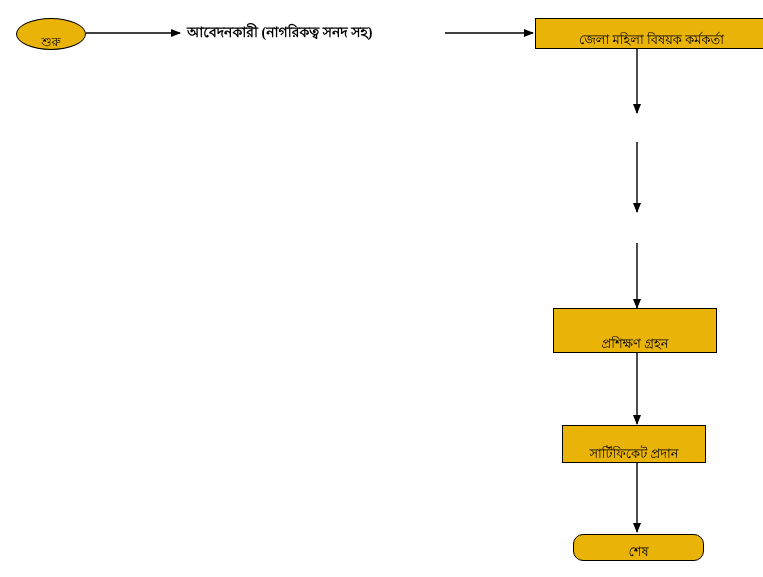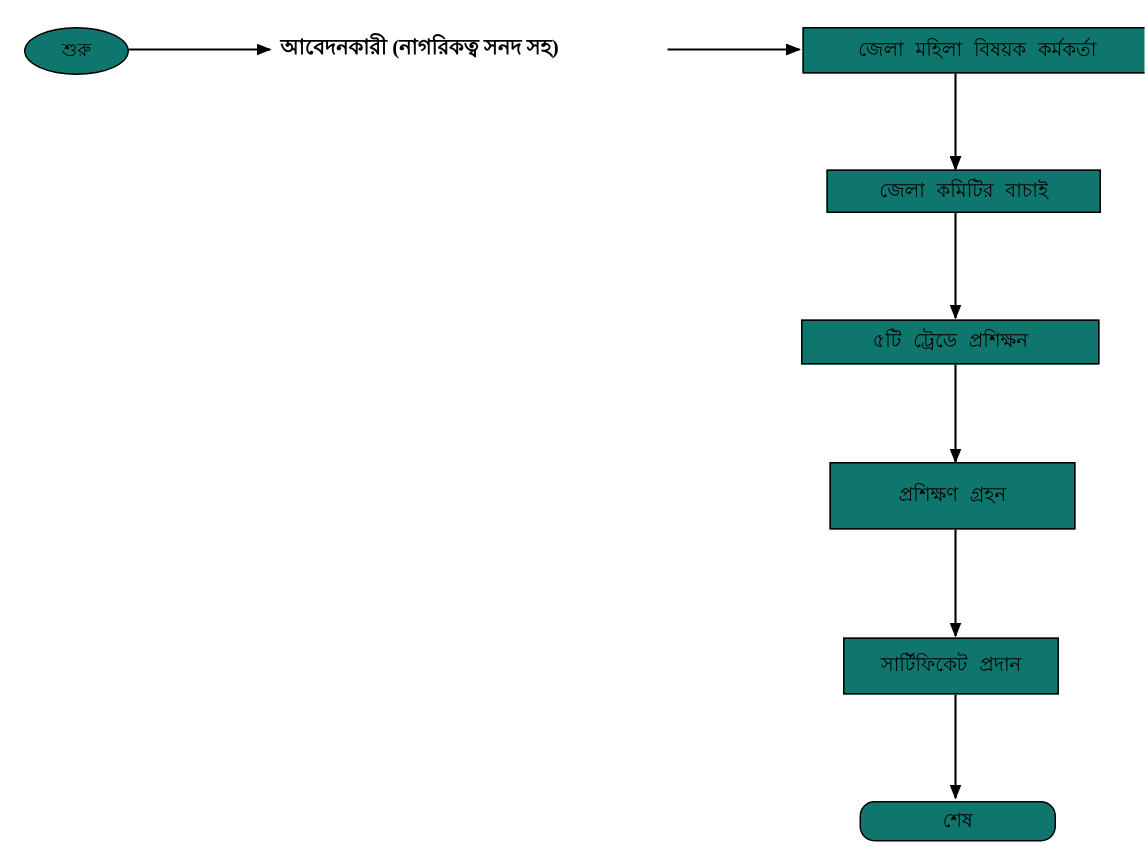--- a/index.html
+++ b/index.html
@@ -19,29 +19,28 @@
     position: absolute;
     left: 0;
     top: 0;
     width: 763px;
     height: 577px;
   }
   .node {
     position: absolute;
     box-sizing: border-box;
     border: 1px solid #000000;
-    background: #0f766e;
+    background: #eab308;
     display: flex;
-    align-items: center;
+    align-items: flex-end;
     justify-content: center;
     text-align: center;
     font-size: 13px;
     line-height: 1.2;
     white-space: nowrap;
-    font-family: Liberation Mono, monospace;
   }
   .node.oval {
     border-radius: 50%;
     font-size: 12px;
   }
   .plain-text {
     position: absolute;
     font-size: 14px;
     white-space: nowrap;
     line-height: 1.2;
@@ -87,27 +86,21 @@
   </div>
 
   <div class="plain-text" style="left:187px; top:25px;font-weight:bold;">
     <span>আবেদনকারী (নাগরিকত্ব সনদ  সহ)</span>
   </div>
 
   <div class="node" style="left:535px; top:18px; width:233px; height:31px;">
     <span>জেলা মহিলা বিষয়ক কর্মকর্তা</span>
   </div>
 
-  <div class="node" style="left:551px; top:113px; width:183px; height:29px;">
-    <span>জেলা কমিটির বাচাই</span>
-  </div>
 
-  <div class="node" style="left:534px; top:213px; width:199px; height:30px;">
-    <span>৫টি ট্রেডে প্রশিক্ষন</span>
-  </div>
 
   <div class="node" style="left:562px; top:425px; width:144px; height:38px;">
     <span>সার্টিফিকেট প্রদান</span>
   </div>
 
   <div class="node" style="left:553px; top:308px; width:164px; height:45px;">
     <span>প্রশিক্ষণ গ্রহন</span>
   </div>
 
   <div class="node" style="left:573px; top:534px; width:131px; height:27px;border-radius:10px;">

